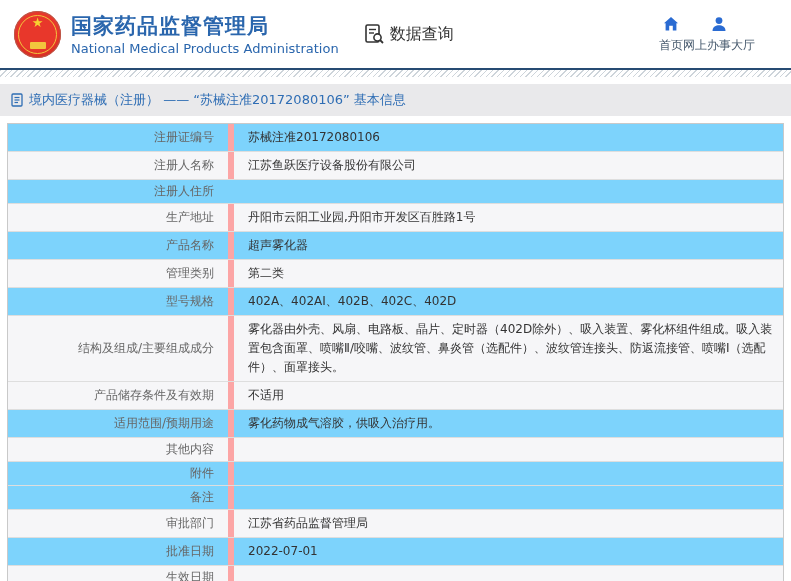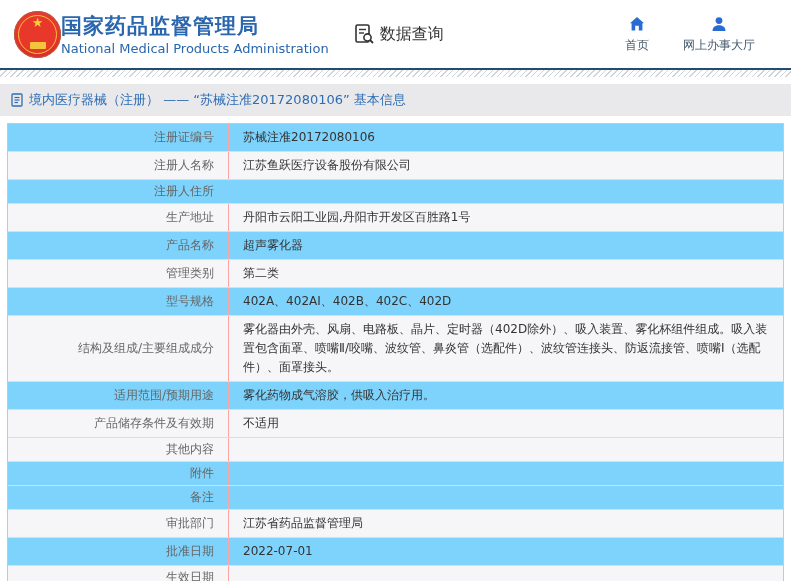--- a/index.html
+++ b/index.html
@@ -27,31 +27,31 @@
     border:1.5px solid #f2c53d;
   }
   .emblem .star {
     position:absolute; top:5px; left:0; right:0;
     text-align:center; color:#f7d131; font-size:13px; line-height:13px;
   }
   .emblem .gate {
     position:absolute; bottom:9px; left:50%; transform:translateX(-50%);
     width:16px; height:7px; background:#f2c53d; border-radius:1px;
   }
-  .brand-text { }
+  .brand-text { margin-left:10px; }
   .brand-cn { font-size:21px; font-weight:bold; color:#2a66ad; letter-spacing:1px; line-height:26px; }
   .brand-en { font-size:13px; color:#2a66ad; margin-top:2px; }
 
   .data-query {
     display:flex; align-items:center; margin-left:24px; cursor:pointer;
   }
   .dq-icon { width:22px; height:22px; margin-right:5px; display:inline-block; }
   .dq-text { font-size:16px; color:#333; }
 
-  .top-nav { margin-left:auto; display:flex; align-items:center; gap:34px; padding-right:22px; }
+  .top-nav { margin-left:auto; display:flex; align-items:center; padding-right:22px; }
   .nav-item { display:flex; flex-direction:column; align-items:center; cursor:pointer; text-decoration:none; }
   .nav-icon { width:18px; height:18px; margin-bottom:4px; }
   .nav-label { font-size:12px; color:#45586c; white-space:nowrap; }
 
   
   .header-rule { height:2px; background:#264b73; }
   .header-hatch {
     height:7px;
     background:repeating-linear-gradient(135deg,#cdd4da 0 1px,transparent 1px 4px);
   }
@@ -77,21 +77,21 @@
   }
   .trow:last-child { border-bottom:none; }
   .trow.alt { background:#f6f6f8; }
   .tlabel {
     flex:0 0 220px; text-align:right;
     padding:4px 14px 4px 6px;
     font-size:12px; color:#666; line-height:15px;
     display:flex; align-items:center; justify-content:flex-end;
   }
   .tvalue {
-    flex:1 1 auto; border-left:1px solid #fca5a5;
+    flex:1 1 auto; border-left:6px solid #fca5a5;
     padding:4px 10px 4px 14px;
     font-size:12px; color:#333; line-height:19px;
     display:flex; align-items:center;
   }
 
   svg { display:block; }
 </style>
 </head>
 <body>
 
@@ -182,29 +182,29 @@
       <div class="tvalue">第二类</div>
     </div>
     <div class="trow">
       <div class="tlabel">型号规格</div>
       <div class="tvalue">402A、402AI、402B、402C、402D</div>
     </div>
     <div class="trow alt">
       <div class="tlabel">结构及组成/主要组成成分</div>
       <div class="tvalue">雾化器由外壳、风扇、电路板、晶片、定时器（402D除外）、吸入装置、雾化杯组件组成。吸入装置包含面罩、喷嘴Ⅱ/咬嘴、波纹管、鼻炎管（选配件）、波纹管连接头、防返流接管、喷嘴Ⅰ（选配件）、面罩接头。</div>
     </div>
+    <div class="trow alt">
+      <div class="tlabel">产品储存条件及有效期</div>
+      <div class="tvalue">不适用</div>
+    </div>
     <div class="trow">
       <div class="tlabel">适用范围/预期用途</div>
       <div class="tvalue">雾化药物成气溶胶，供吸入治疗用。</div>
     </div>
     <div class="trow alt">
-      <div class="tlabel">产品储存条件及有效期</div>
-      <div class="tvalue">不适用</div>
-    </div>
-    <div class="trow alt">
       <div class="tlabel">其他内容</div>
       <div class="tvalue"></div>
     </div>
     <div class="trow">
       <div class="tlabel">附件</div>
       <div class="tvalue"></div>
     </div>
     <div class="trow">
       <div class="tlabel">备注</div>
       <div class="tvalue"></div>

